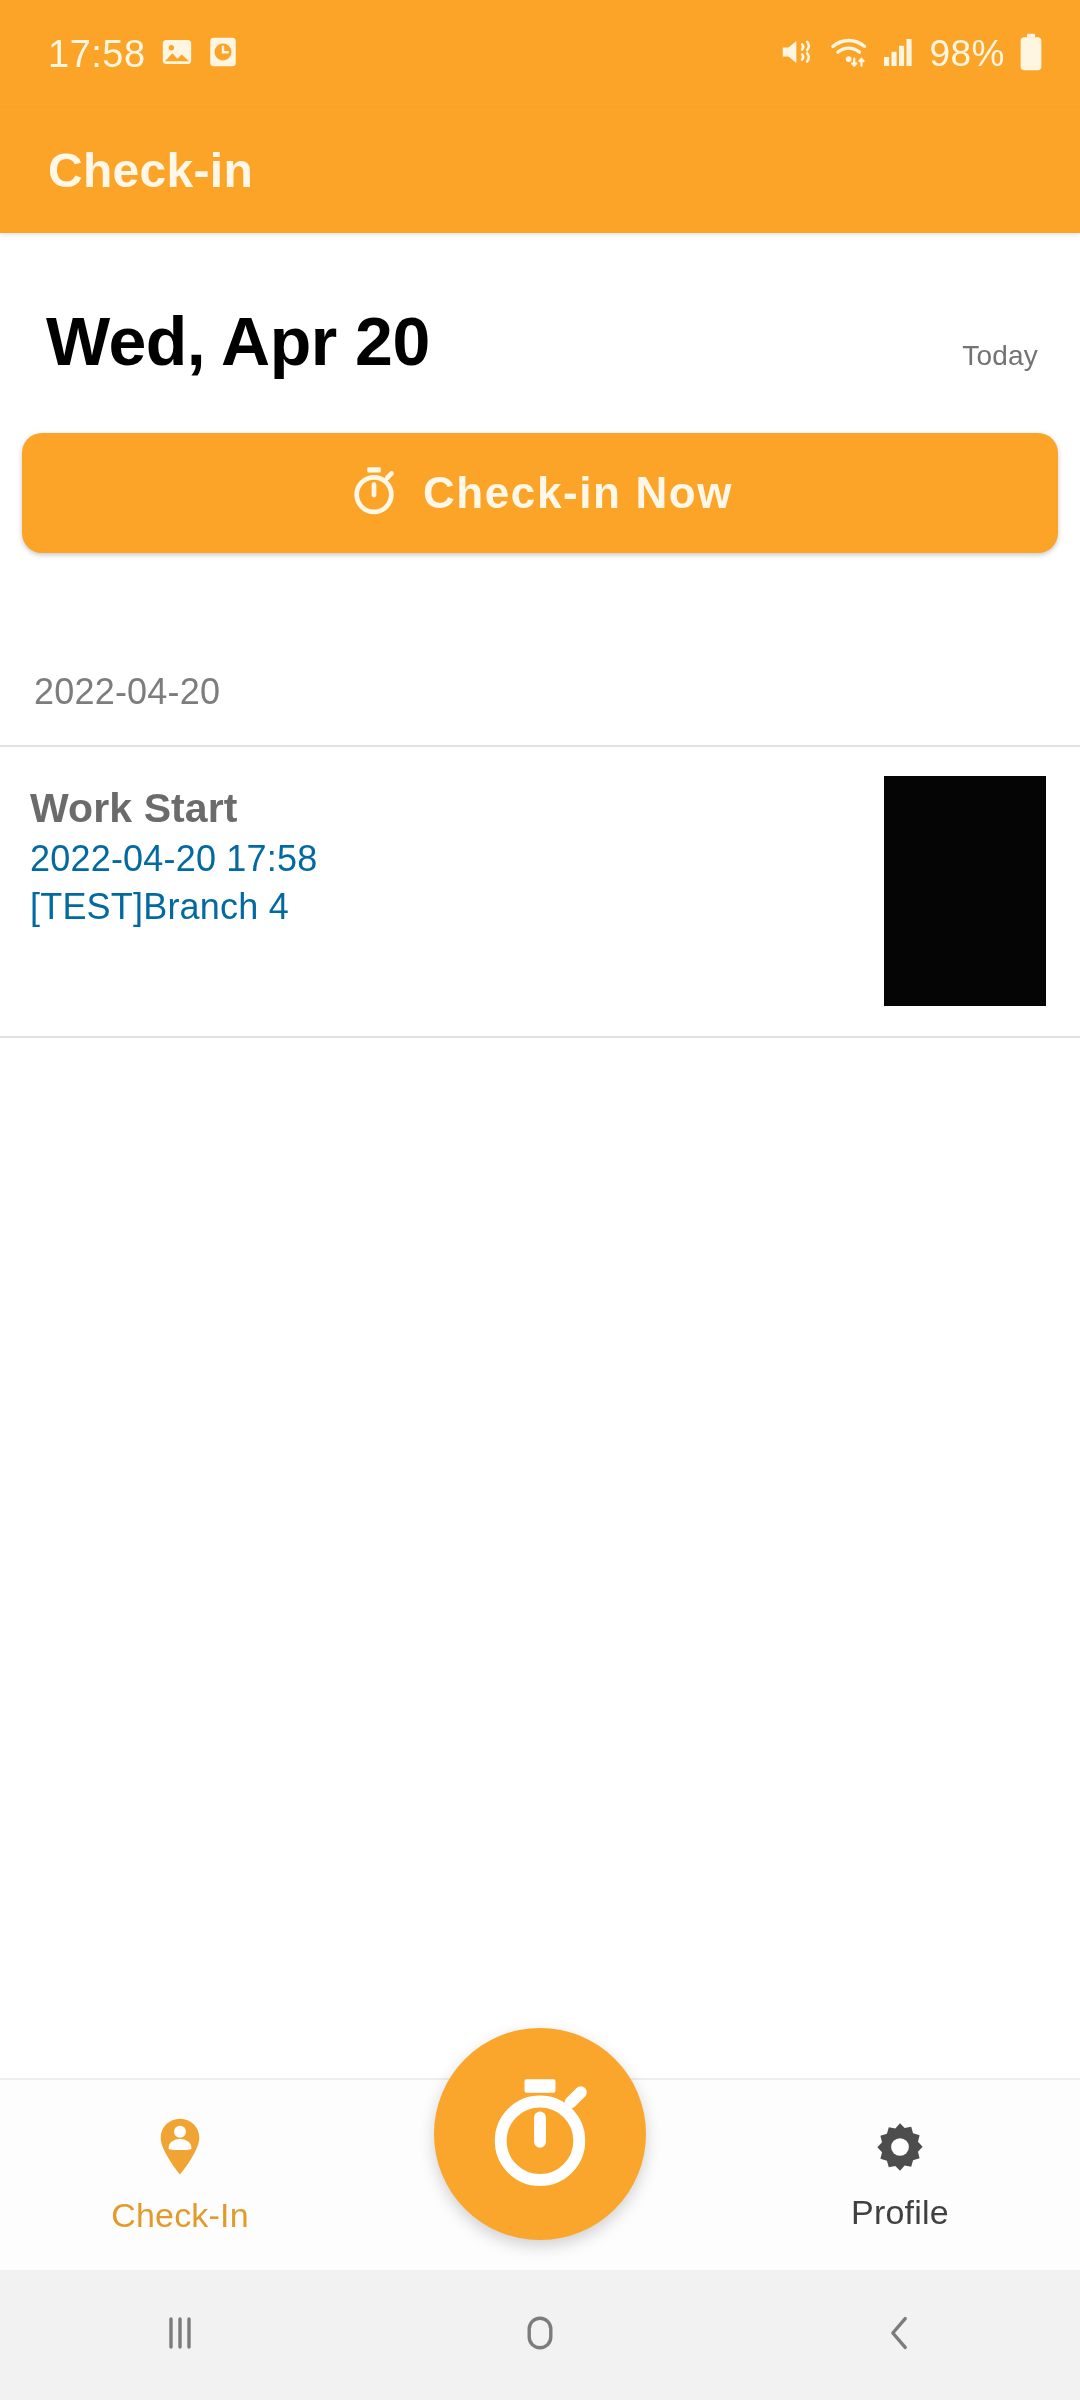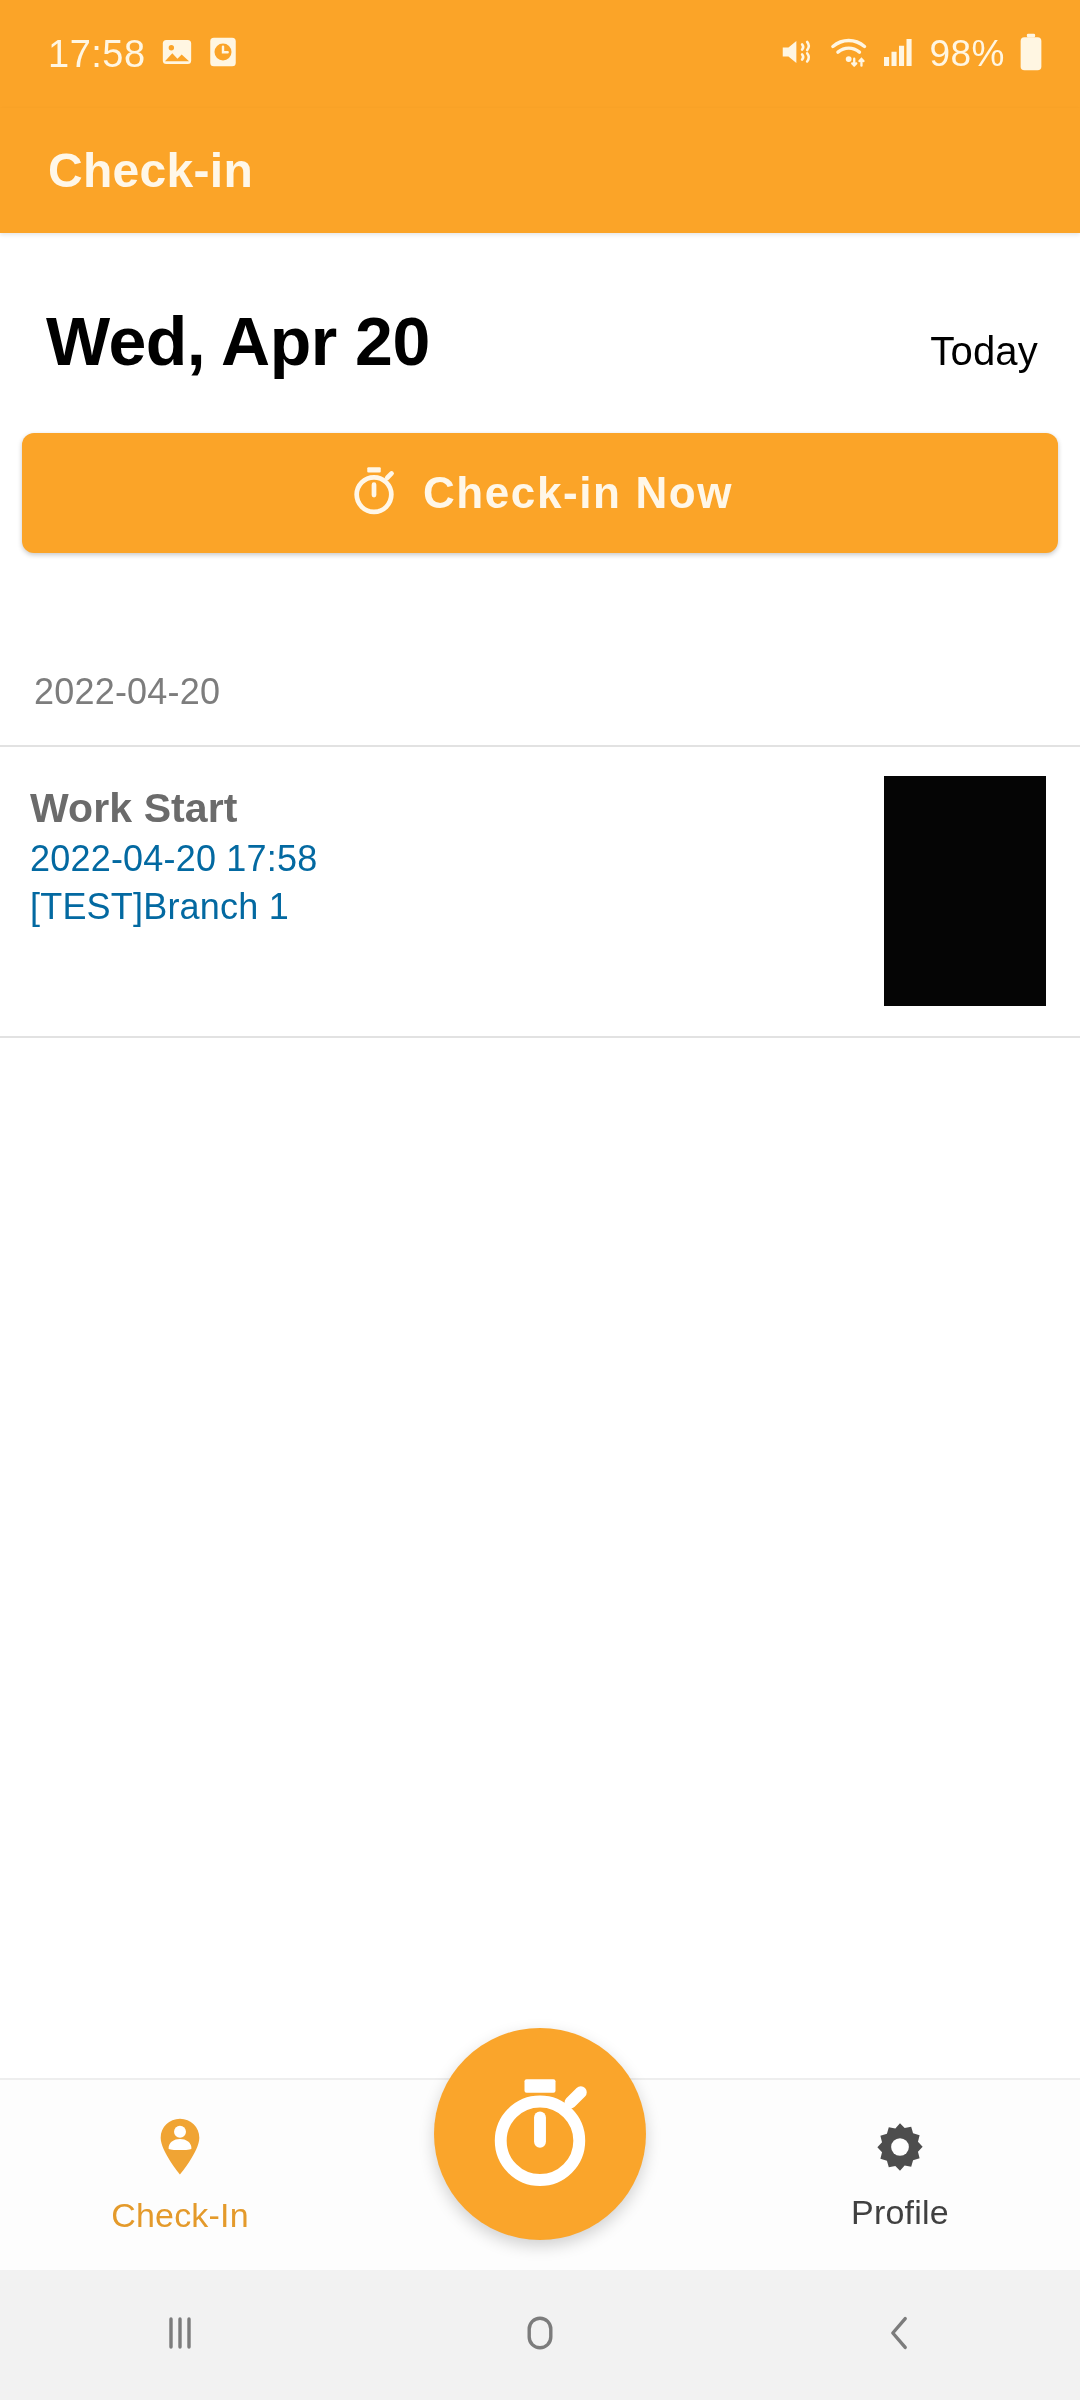--- a/index.html
+++ b/index.html
@@ -61,29 +61,29 @@
   .date-row {
     display:flex; align-items:baseline;
     padding:74px 42px 0 46px;
   }
   .date-big {
     font-size:68px; font-weight:bold; color:#000000;
     letter-spacing:-0.5px; line-height:1;
   }
   .date-today {
     margin-left:auto;
-    font-size:40px; color:#000000;
+    font-size:28px; color:#737373;
     letter-spacing:0.2px;
   }
 
   .checkin-btn {
     margin:58px 22px 0 22px;
     height:120px;
     background:#FBA428;
-    border:none; border-radius:12px;
+    border:none; border-radius:20px;
     color:#FFF7E8;
     display:flex; align-items:center; justify-content:center;
     gap:22px;
     box-shadow:0 2px 5px rgba(0,0,0,0.22);
     cursor:pointer;
   }
   .checkin-btn-label {
     font-size:44px; font-weight:bold; letter-spacing:1.6px;
   }
 
@@ -257,21 +257,21 @@
     </div>
 
     <div class="section-date">2022-04-20</div>
 
     <div class="divider top"></div>
 
     <div class="entry">
       <div class="entry-texts">
         <span class="entry-title">Work Start</span>
         <span class="entry-sub">2022-04-20 17:58</span>
-        <span class="entry-sub">[TEST]Branch 1</span>
+        <span class="entry-sub">[TEST]Branch 4</span>
       </div>
       <div class="entry-thumb"></div>
     </div>
 
     <div class="divider"></div>
   </div>
 
   <div class="bottomnav">
 
     <div class="nav-item">

